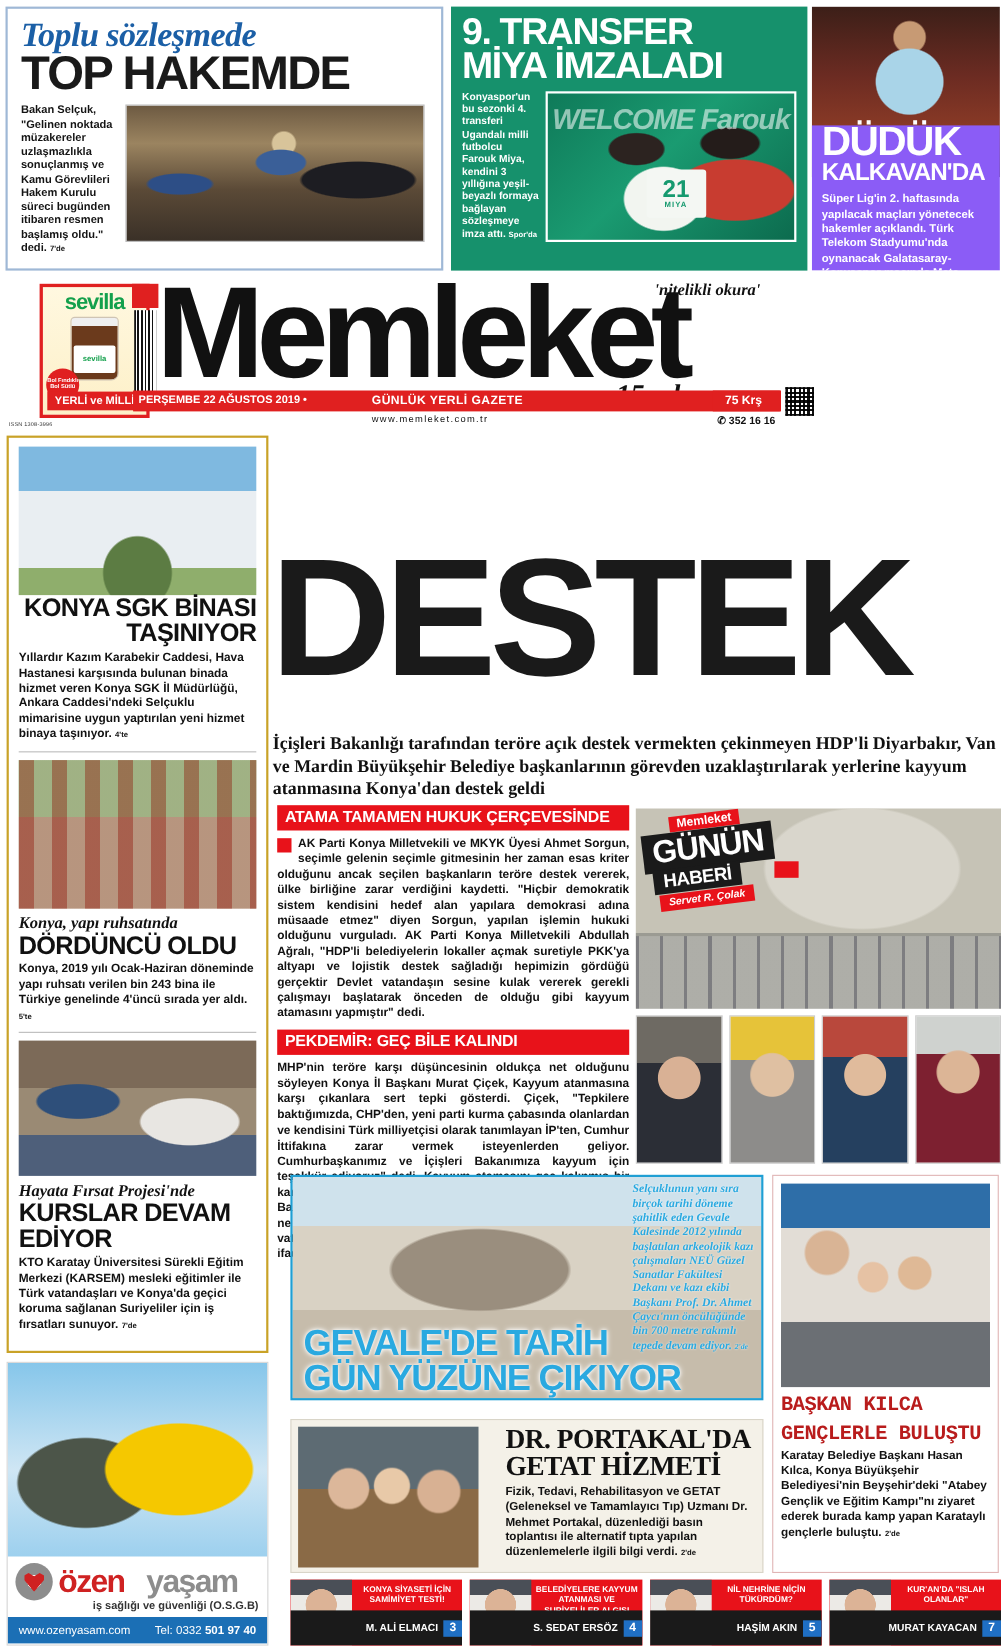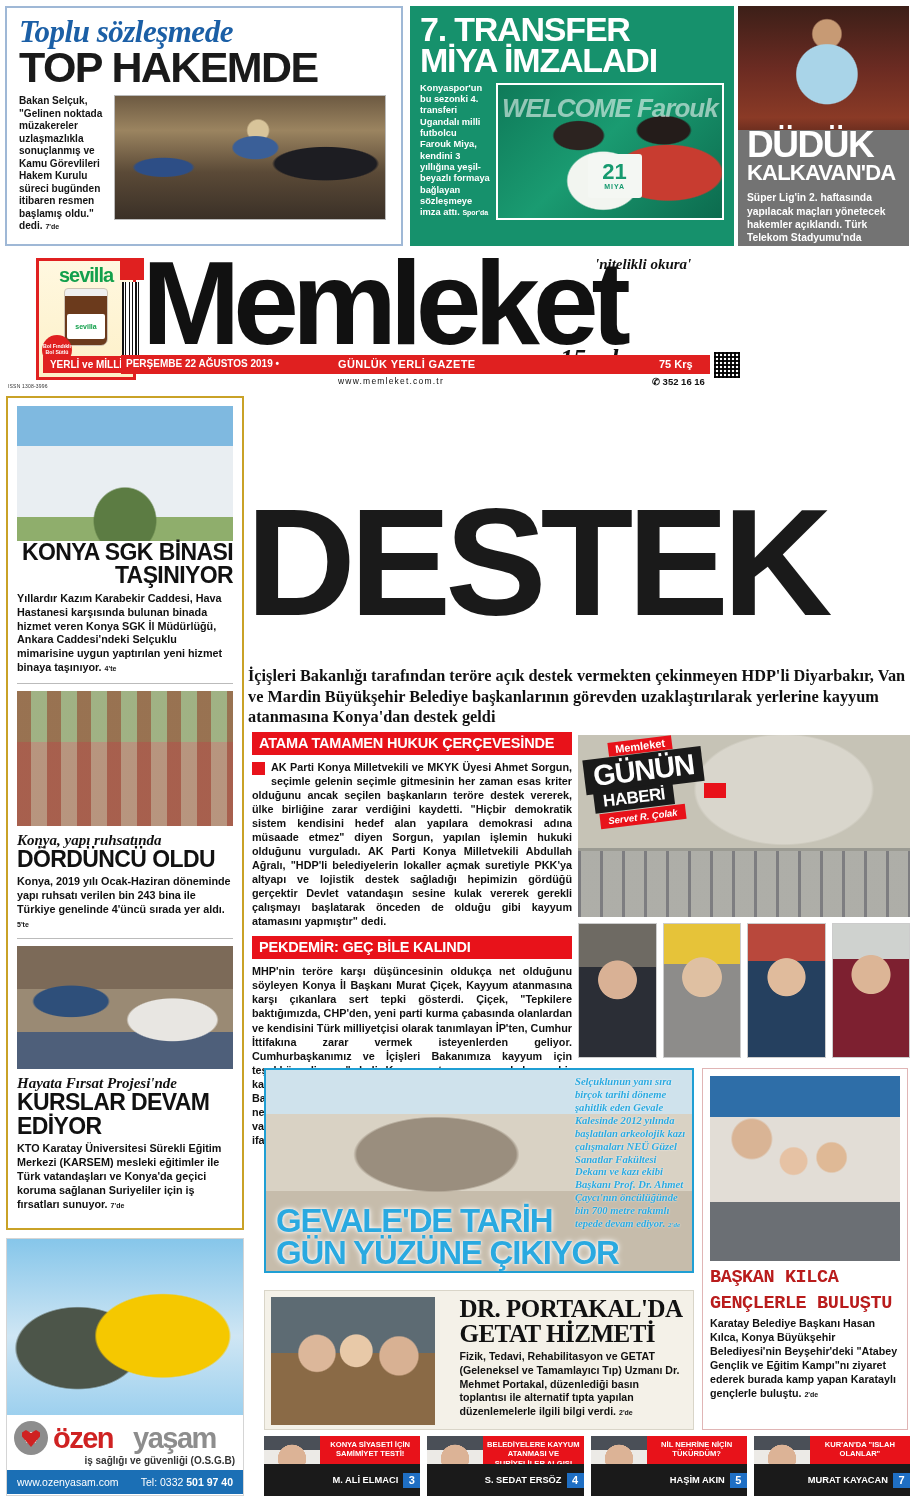--- a/index.html
+++ b/index.html
@@ -76,21 +76,21 @@
   .tr-box { position:absolute; left:738px; top:6px; width:171px; height:240px; overflow:hidden; }
   .tr-photo {
     position:absolute; inset:0 0 auto 0; height:155px;
     background:
       radial-gradient(ellipse at 52% 44%, #a9d4e8 0 24%, transparent 25%),
       radial-gradient(circle at 52% 18%, #c79a74 0 9%, transparent 10%),
       linear-gradient(180deg,#3c1f18 0%, #6b2b22 40%, #8a3a26 72%, #2b1410 100%);
   }
   .tr-green {
     position:absolute; left:0; right:0; top:108px; bottom:0;
-    background:#737373; padding:0 9px 8px 9px; color:#fff;margin-top:16px;
+    background:#8b5cf6; padding:0 9px 8px 9px; color:#fff;
   }
   .tr-h1 { font-weight:bold; font-size:37px; line-height:0.9; letter-spacing:-1.5px; margin-top:-2px;}
   .tr-h2 { font-weight:bold; font-size:22px; line-height:1.0; letter-spacing:-0.8px; margin-top:1px;}
   .tr-text { font-size:10.3px; line-height:1.3; font-weight:bold; margin-top:7px; }
 
   
   .masthead { position:absolute; left:0; top:252px; width:914px; height:140px; }
   .sevilla {
     position:absolute; left:8px; top:6px; width:100px; height:122px;
     border:3px solid #e02020; background:linear-gradient(180deg,#fff8e0 0%, #fdf0c8 100%);
@@ -384,21 +384,21 @@
       <div class="tl-body">
         <div class="tl-text">
           <span>Bakan Selçuk, "Gelinen noktada müzakereler uzlaşmazlıkla sonuçlanmış ve Kamu Görevlileri Hakem Kurulu süreci bugünden itibaren resmen başlamış oldu." dedi.</span>
           <span class="ref">7'de</span>
         </div>
         <div class="tl-photo"></div>
       </div>
     </div>
 
     <div class="tc-box">
-      <div class="tc-h1">7. TRANSFER</div>
+      <div class="tc-h1">9. TRANSFER</div>
       <div class="tc-h2">MİYA İMZALADI</div>
       <div class="tc-body">
         <div class="tc-text">
           <span>Konyaspor'un bu sezonki 4. transferi Ugandalı milli futbolcu Farouk Miya, kendini 3 yıllığına yeşil-beyazlı formaya bağlayan sözleşmeye imza attı.</span>
           <span class="ref">Spor'da</span>
         </div>
         <div class="tc-photo">
           <div class="tc-welcome">WELCOME Farouk</div>
           <div class="tc-jersey">
             <span>21</span>

